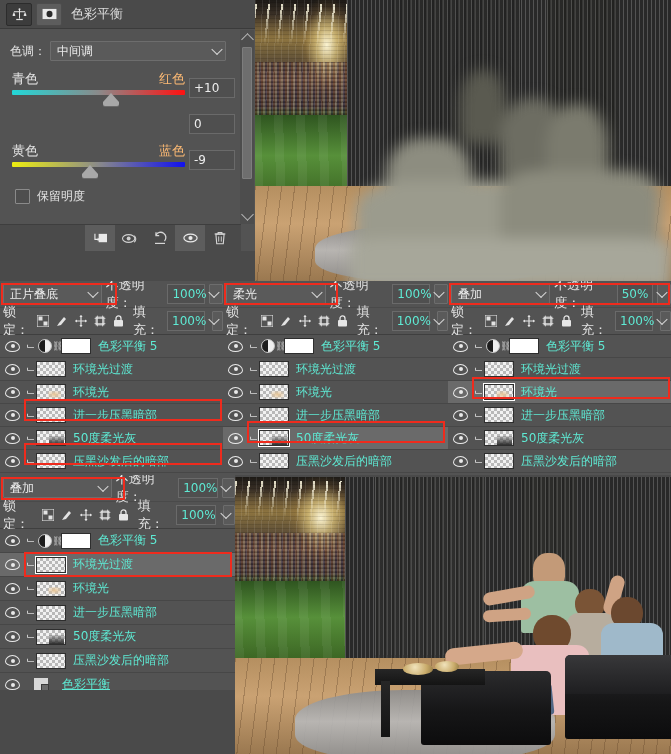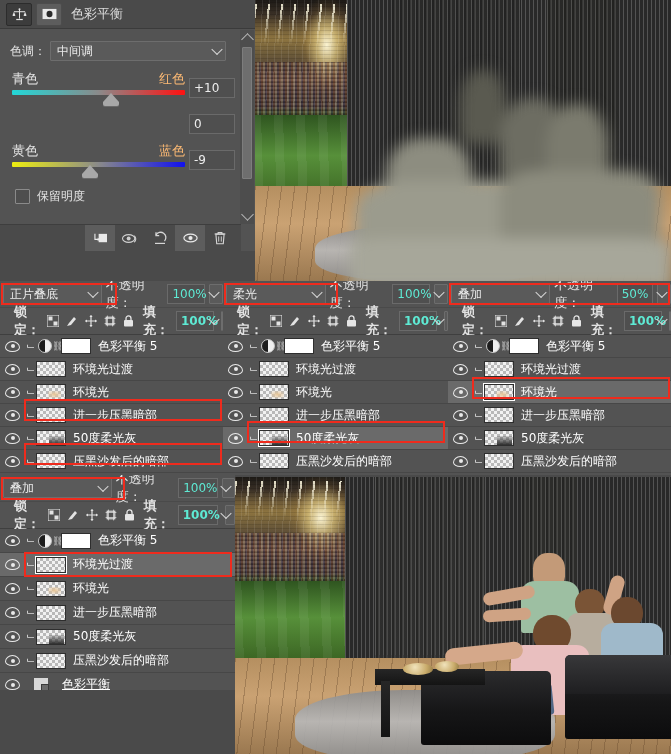--- a/index.html
+++ b/index.html
@@ -115,39 +115,39 @@
 
   .toolbar{position:absolute;left:0;right:0;bottom:0;height:26px;background:#4a4a4a;
     border-top:1px solid #3e3e3e;display:flex;align-items:center;justify-content:flex-end;padding-right:6px;}
   .tbBtn{width:30px;height:26px;display:flex;align-items:center;justify-content:center;}
   .tbBtn.sel{background:#5d5d5d;}
 
   
   .lp{position:absolute;background:#535353;color:#e8e8e8;overflow:hidden;}
   .lpTop{height:26px;display:flex;align-items:center;padding-left:3px;gap:4px;
     background:#535353;border-bottom:1px solid #4a4a4a;}
-  .lpLock{height:26px;display:flex;align-items:center;padding-left:14px;gap:7px;
-    background:#535353;border-bottom:1px solid #3f3f3f;font-weight:bold;}
+  .lpLock{height:26px;display:flex;align-items:center;padding-left:3px;gap:7px;
+    background:#535353;border-bottom:1px solid #3f3f3f;}
   .lockIco{width:13px;height:13px;display:flex;align-items:center;justify-content:center;}
   .layerRow{height:22px;display:flex;align-items:center;background:#535353;
     border-bottom:1px solid #474747;position:relative;}
   .layerRow.sel{background:#6a6a6a;}
   .eye{width:25px;display:flex;align-items:center;justify-content:center;}
   .eyeG{width:13px;height:9px;border:1.4px solid #e9e9e9;border-radius:50% 50% 50% 50%/60% 60% 40% 40%;
     display:flex;align-items:center;justify-content:center;}
   .eyeG i{width:4px;height:4px;border-radius:50%;background:#e9e9e9;display:block;}
   .clipArrow{width:11px;font-size:11px;color:#d8d8d8;text-align:center;line-height:1;}
   .thumb{width:30px;height:16px;border:1px solid #2e2e2e;box-sizing:border-box;flex:none;
     background-image:
       linear-gradient(45deg,#b9b9b9 25%,transparent 25%,transparent 75%,#b9b9b9 75%),
       linear-gradient(45deg,#b9b9b9 25%,#f2f2f2 25%,#f2f2f2 75%,#b9b9b9 75%);
     background-size:6px 6px;background-position:0 0,3px 3px;position:relative;overflow:hidden;}
   .thumb.white{background:#fff;background-image:none;}
   .thumb.selbox{outline:1.5px solid #ffffff;outline-offset:0;}
-  .lname{font-size:12px;color:#ffffff;margin-left:7px;white-space:nowrap;}
+  .lname{font-size:12px;color:#5eead4;margin-left:7px;white-space:nowrap;}
   .lname.smart{text-decoration:underline;}
   .adjIco{width:12px;height:12px;border-radius:50%;margin-left:2px;
     background:linear-gradient(90deg,#1c1c1c 50%,#f0f0f0 50%);border:1px solid #c9c9c9;}
   .linkIco{width:9px;font-size:9px;color:#dcdcdc;text-align:center;}
   .soIco{width:14px;height:13px;background:#d8d8d8;position:relative;margin-left:3px;}
   .soIco:after{content:"";position:absolute;right:-1px;bottom:-1px;width:6px;height:6px;background:#6a6a6a;border:1px solid #3a3a3a;}
 
   .hl{position:absolute;border:2px solid #ef2b1d;box-sizing:border-box;pointer-events:none;}
 
   .tiny{font-size:13px;}

